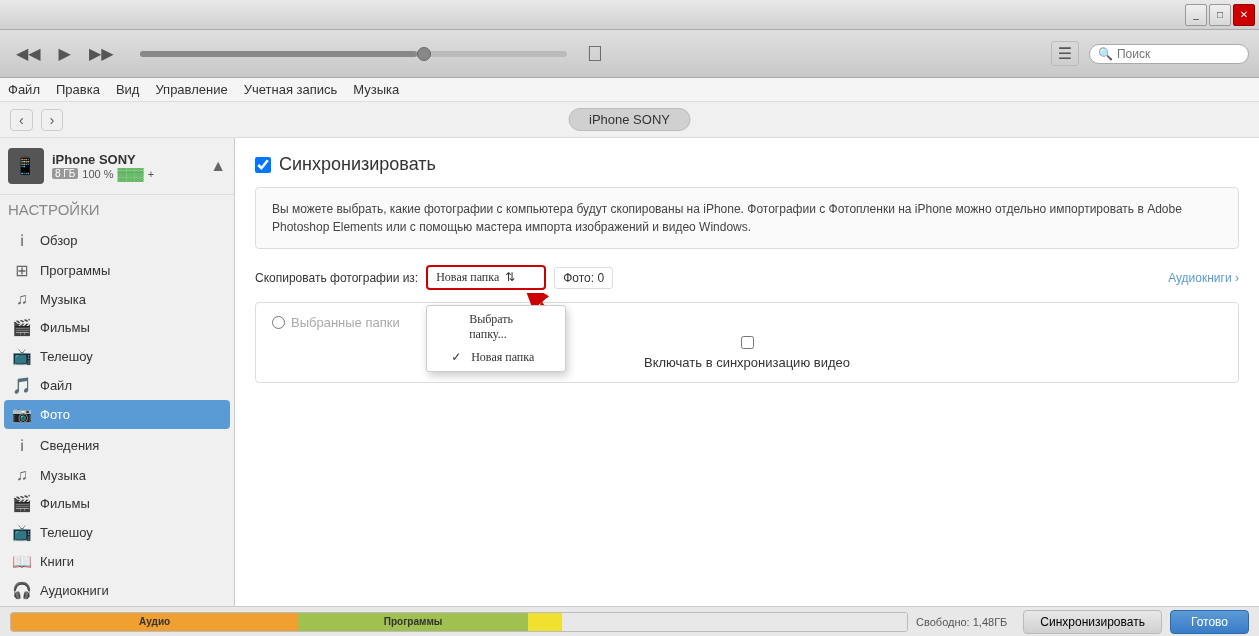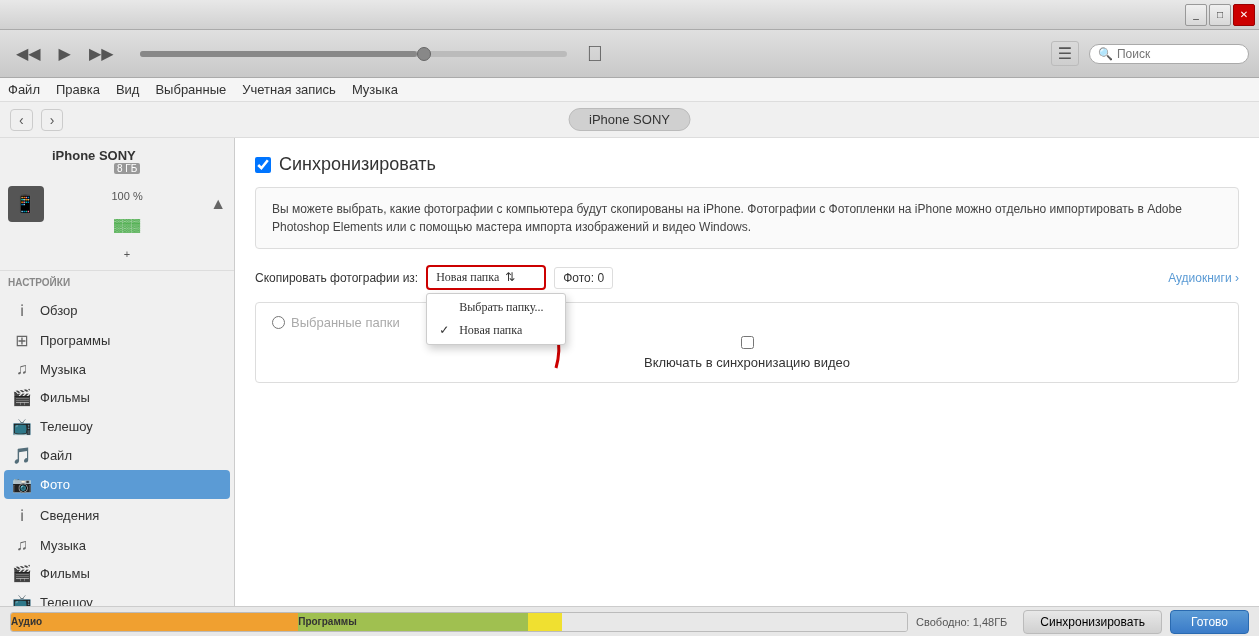--- a/index.html
+++ b/index.html
@@ -109,48 +109,48 @@
     }
     .device-icon {
       width: 36px; height: 36px;
       background: #555; border-radius: 4px;
       display: flex; align-items: center; justify-content: center;
       color: white; font-size: 18px;
     }
     .device-info { flex: 1; }
     .device-title { font-size: 13px; font-weight: bold; }
     .device-storage {
-      display: flex; align-items: center; gap: 16px; font-size: 11px; color: #555; flex-direction: column;
+      display: flex; align-items: center; gap: 4px; font-size: 11px; color: #555;
     }
     .storage-badge {
       background: #999; color: white; border-radius: 2px; padding: 0 3px; font-size: 10px;
     }
     .battery-icon { color: #4a4; font-size: 12px; }
     .eject-btn { cursor: pointer; font-size: 16px; color: #666; }
 
-    .sidebar-section-header { padding: 6px 8px; font-size: 10px; color: #888; font-weight: bold; text-transform: uppercase; }
+    .sidebar-section-header { padding: 6px 8px; font-size: 15px; color: #888; font-weight: normal; text-transform: uppercase; }
     .sidebar-item {
       display: flex; align-items: center; padding: 5px 8px; gap: 8px;
       cursor: pointer; border-radius: 4px; margin: 0 4px;
     }
     .sidebar-item.active { background: #5b9bd5; color: white; border-radius: 4px; }
     .sidebar-item.active .sidebar-icon { color: white; }
     .sidebar-icon { font-size: 16px; color: #666; width: 20px; text-align: center; }
     .sidebar-label { font-size: 13px; }
 
     
     .content { flex: 1; background: white; overflow-y: auto; }
 
     
     .status-bar {
       height: 30px; background: #e8e8e8; border-top: 1px solid #ccc;
       display: flex; align-items: center; padding: 0 10px; gap: 0;
     }
     .status-storage-bars { display: flex; flex: 1; height: 20px; border-radius: 3px; overflow: hidden; border: 1px solid #bbb; }
-    .storage-segment { display: flex; align-items: center; font-size: 10px; color: #333; font-weight: bold; }
+    .storage-segment { display: flex; align-items: center; justify-content: center; font-size: 10px; color: #333; font-weight: bold; }
     .seg-audio { background: #f0a030; flex: 2.5; }
     .seg-programs { background: #a0c050; flex: 2; }
     .seg-yellow { background: #f0e030; flex: 0.3; }
     .seg-free { background: #e8e8e8; flex: 3; }
     .free-label { font-size: 11px; color: #555; padding: 0 8px; white-space: nowrap; }
     .sync-btn {
       background: linear-gradient(to bottom, #e8e8e8, #d0d0d0);
       border: 1px solid #bbb; border-radius: 4px;
       padding: 4px 16px; cursor: pointer; font-size: 12px; margin-left: 8px;
     }
@@ -182,24 +182,24 @@
       font-size: 12px; display: flex; align-items: center; gap: 6px;
       min-width: 120px;
     }
     .photo-count-badge {
       background: white; border: 1px solid #ddd; border-radius: 3px;
       padding: 3px 8px; font-size: 12px; color: #333;
     }
 
     
     .dropdown-menu {
-      position: absolute; top: 28px; left: 0;
+      position: absolute; top: 40px; left: 0;
       background: white; border: 1px solid #ccc; border-radius: 3px;
       box-shadow: 2px 4px 8px rgba(0,0,0,0.2);
-      z-index: 100; min-width: 140px; padding: 2px 0;
+      z-index: 100; min-width: 140px; padding: 2px 12px;
     }
     .dropdown-menu-item {
       display: flex; align-items: center; padding: 4px 12px; gap: 6px;
       cursor: pointer; font-size: 12px;
     }
     .check-icon { width: 14px; color: #333; font-size: 12px; }
 
     
     .arrow-annotation {
       position: absolute;
@@ -250,21 +250,21 @@
   <div class="search-box">
     <span style="color:#888;">🔍</span>
     <input type="text" placeholder="Поиск" style="">
   </div>
 </div>
 
 <div class="menu-bar">
   <span class="menu-item">Файл</span>
   <span class="menu-item">Правка</span>
   <span class="menu-item">Вид</span>
-  <span class="menu-item">Выбранные</span>
+  <span class="menu-item">Управление</span>
   <span class="menu-item">Учетная запись</span>
   <span class="menu-item">Музыка</span>
 </div>
 
 <div class="nav-bar nav-relative">
   <button class="nav-btn">‹</button>
   <button class="nav-btn">›</button>
   <div class="device-name-badge">iPhone SONY</div>
 </div>
 

